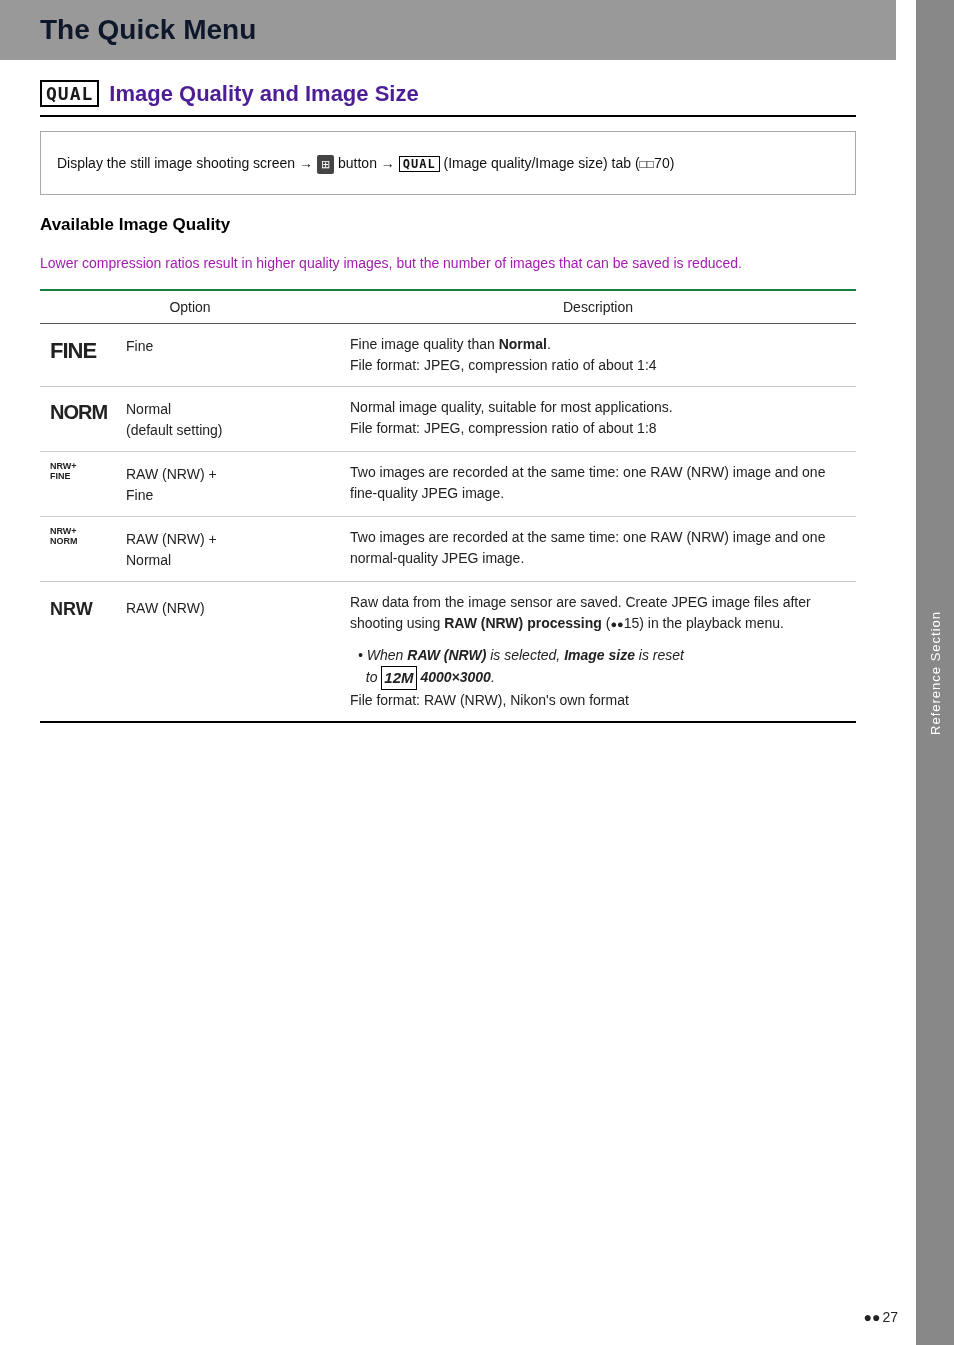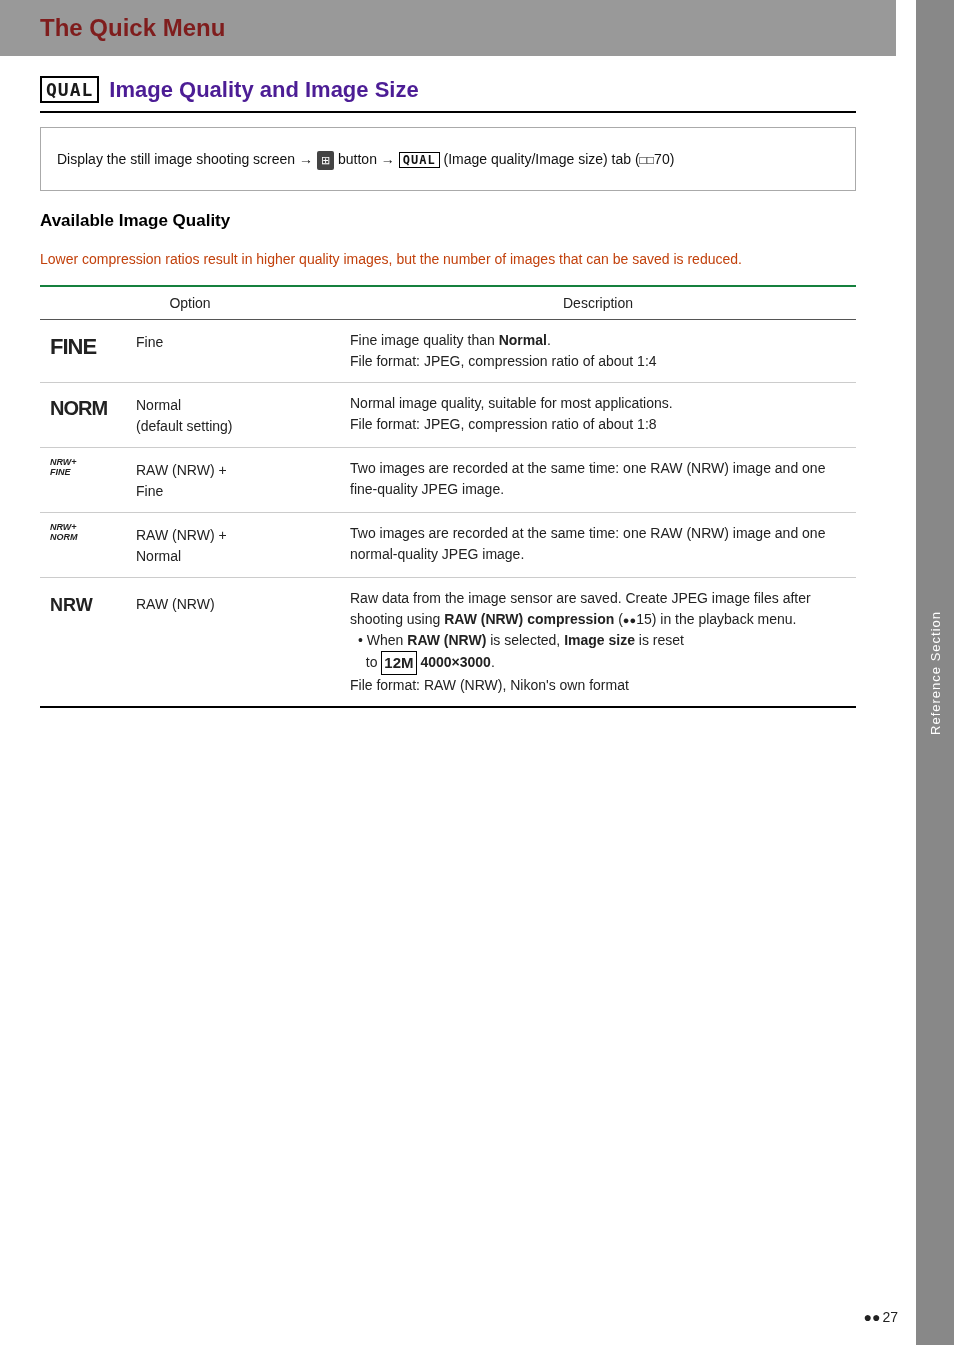--- a/index.html
+++ b/index.html
@@ -28,23 +28,23 @@
     }
 
     
     .title-bar {
       background: #999999;
       margin: -30px -40px 20px -40px;
       padding: 14px 40px 14px 40px;
     }
 
     .title-bar h1 {
-      font-size: 24px;
-      font-weight: bold;
-      color: #7f1d1d;
+      font-size: 28px;
+      font-weight: bold;
+      color: #0f172a;
     }
 
     
     .section-heading {
       display: flex;
       align-items: center;
       gap: 10px;
       margin-bottom: 14px;
       border-bottom: 2px solid #000;
       padding-bottom: 8px;
@@ -97,21 +97,21 @@
       font-size: 17px;
       font-weight: bold;
       margin-bottom: 17px;
       color: #000;
     }
 
     .compression-text {
       font-size: 14px;
       line-height: 1.6;
       margin-bottom: 14px;
-      color: #c2410c;
+      color: #a21caf;
     }
 
     
     .quality-table {
       width: 100%;
       border-collapse: collapse;
       border-top: 2px solid #15803d;
       border-bottom: 2px solid #000;
       margin-bottom: 20px;
     }
@@ -145,21 +145,21 @@
       padding: 10px 10px;
       vertical-align: top;
       font-size: 14px;
       line-height: 1.5;
       color: #222;
     }
 
     .option-cell {
       display: flex;
       align-items: flex-start;
-      gap: 26px;
+      gap: 16px;
       width: 280px;
     }
 
     .option-icon {
       font-family: 'Arial Black', Arial, sans-serif;
       font-weight: 900;
       min-width: 60px;
       display: inline-block;
     }
 
@@ -223,21 +223,20 @@
       font-size: 14px;
       color: #222;
       display: flex;
       align-items: center;
       gap: 2px;
     }
 
     .nrw-small {
       font-size: 9px;
       font-weight: 900;
-      font-style: italic;
     }
 
     .nrw-small-row {
       display: flex;
       flex-direction: column;
       line-height: 1.1;
     }
 
   </style>
 </head>
@@ -335,22 +334,22 @@
         </tr>
 
         <tr>
           <td>
             <div class="option-cell" style="align-items:flex-start; padding-top:4px;">
               <span class="option-icon icon-nrw">NRW</span>
               <span class="option-label">RAW (NRW)</span>
             </div>
           </td>
           <td class="desc-cell">
-            Raw data from the image sensor are saved. Create JPEG image files after shooting using <b>RAW (NRW) compression</b> (<span style="font-size:11px;">●●</span>15) in the playback menu.<br>
-            <span style="margin-left: 8px; display:inline-block; margin-top:0;">• When <b>RAW (NRW)</b> is selected, <b>Image size</b> is reset<br>&nbsp;&nbsp;to <span style="display:inline-block;border:1px solid #000;padding:0 2px;font-size:15px;font-weight:bold;vertical-align:middle;">12M</span> <b>4000×3000</b>.</span><br>
+            Raw data from the image sensor are saved. Create JPEG image files after shooting using <b>RAW (NRW) processing</b> (<span style="font-size:11px;">●●</span>15) in the playback menu.<br>
+            <span style="margin-left: 8px; display:inline-block; margin-top:11px;font-style:italic;">• When <b>RAW (NRW)</b> is selected, <b>Image size</b> is reset<br>&nbsp;&nbsp;to <span style="display:inline-block;border:1px solid #000;padding:0 2px;font-size:15px;font-weight:bold;vertical-align:middle;">12M</span> <b>4000×3000</b>.</span><br>
             File format: RAW (NRW), Nikon's own format
           </td>
         </tr>
       </tbody>
     </table>
   </div>
 
   <div class="sidebar">
     <span class="sidebar-text">Reference Section</span>
   </div>

